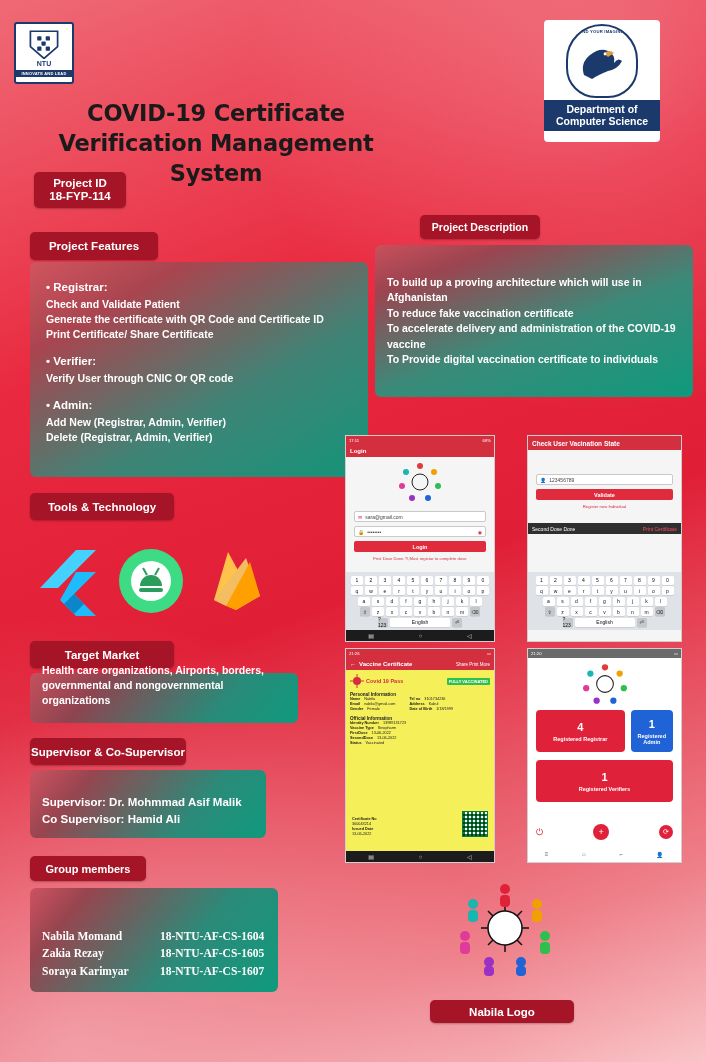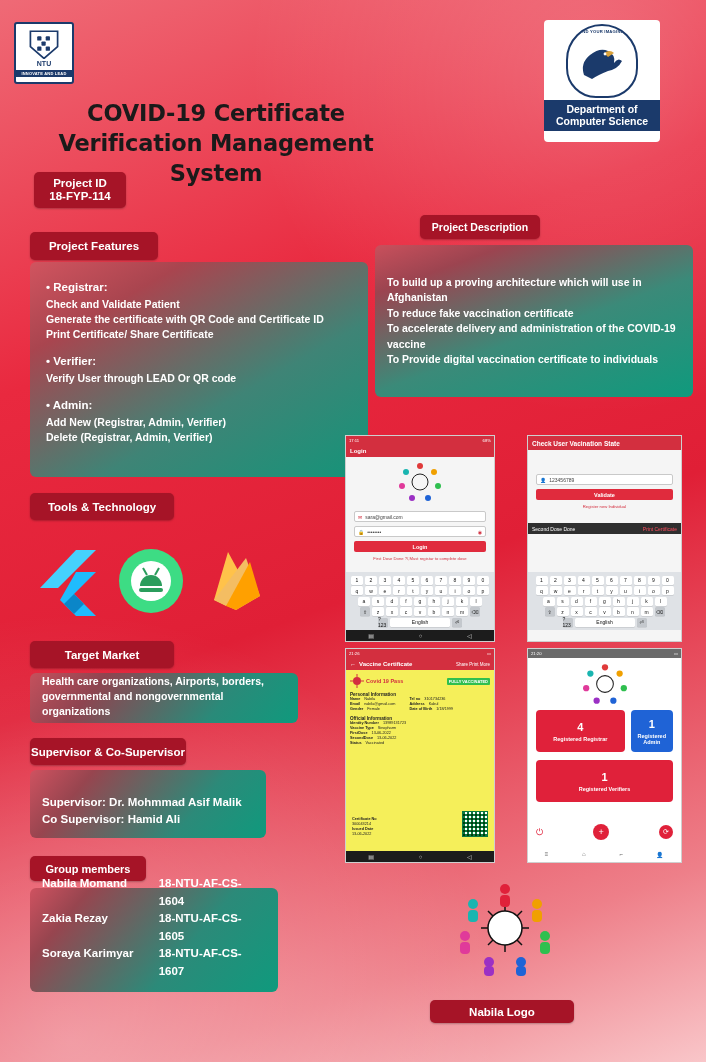--- a/index.html
+++ b/index.html
@@ -62,21 +62,21 @@
     background:#a61427; color:#fff; font-weight:bold; font-size:11.5px;
     border-radius:5px; display:flex; align-items:center; justify-content:center;
     text-align:center; box-shadow:0 1px 2px rgba(0,0,0,.25);
     position:absolute;
   }
 
   .panel {
     position:absolute;
     background:linear-gradient(160deg,#d9525f 0%, #a9434f 30%, #4e7f74 70%, #1f8d77 100%);
     border-radius:6px; color:#fff; font-size:10.5px; font-weight:bold; line-height:15px;
-    padding:4px 12px;
+    padding:15px 12px;
   }
 
   
   #project-id { left:34px; top:172px; width:92px; height:36px; flex-direction:column; line-height:13px;}
   
   #features-pill { left:30px; top:232px; width:128px; height:28px; }
   #features-panel {
     left:30px; top:262px; width:338px; height:215px;
     background:linear-gradient(150deg,#d1545f 0%, #a9454f 22%, #3f8476 62%, #149479 100%);
     padding:18px 16px;
@@ -112,21 +112,21 @@
     background:linear-gradient(130deg,#cf5260 0%, #97454f 22%, #2c8a79 68%, #0f9a7d 100%);
     display:flex; flex-direction:column; justify-content:flex-end; padding-bottom:10px;
     font-size:11.5px; line-height:17px;
   }
 
   
   #grp-pill { left:30px; top:856px; width:116px; height:25px; font-size:11px;}
   #grp-panel {
     left:30px; top:888px; width:248px; height:104px;
     background:linear-gradient(130deg,#cf5260 0%, #97454f 18%, #2c8a79 62%, #0f9a7d 100%);
-    display:flex; flex-direction:column; justify-content:flex-end; padding-bottom:12px;
+    display:flex; flex-direction:column; justify-content:flex-end; padding-bottom:12px;font-family:Liberation Serif, serif;
   }
   .member-row { display:flex; font-size:11.5px; line-height:17.5px; }
   .member-row .nm { width:118px; }
 
   
   #logo-pill { left:430px; top:1000px; width:144px; height:23px; }
 
   
   .phone {
     position:absolute; background:#f5f5f5; border:1px solid #cfcfcf; overflow:hidden;
@@ -236,21 +236,21 @@
 <div class="pill" id="features-pill">Project Features</div>
 <div class="panel" id="features-panel">
   <div class="grp">
     <div class="hd">• Registrar:</div>
     <div>Check and Validate Patient</div>
     <div>Generate the certificate with QR Code and Certificate ID</div>
     <div>Print Certificate/ Share Certificate</div>
   </div>
   <div class="grp">
     <div class="hd">• Verifier:</div>
-    <div>Verify User through LEAD Or QR code</div>
+    <div>Verify User through CNIC Or QR code</div>
   </div>
   <div class="grp">
     <div class="hd">• Admin:</div>
     <div>Add New (Registrar, Admin, Verifier)</div>
     <div>Delete (Registrar, Admin, Verifier)</div>
   </div>
 </div>
 
 <div class="pill" id="desc-pill">Project Description</div>
 <div class="panel" id="desc-panel">

